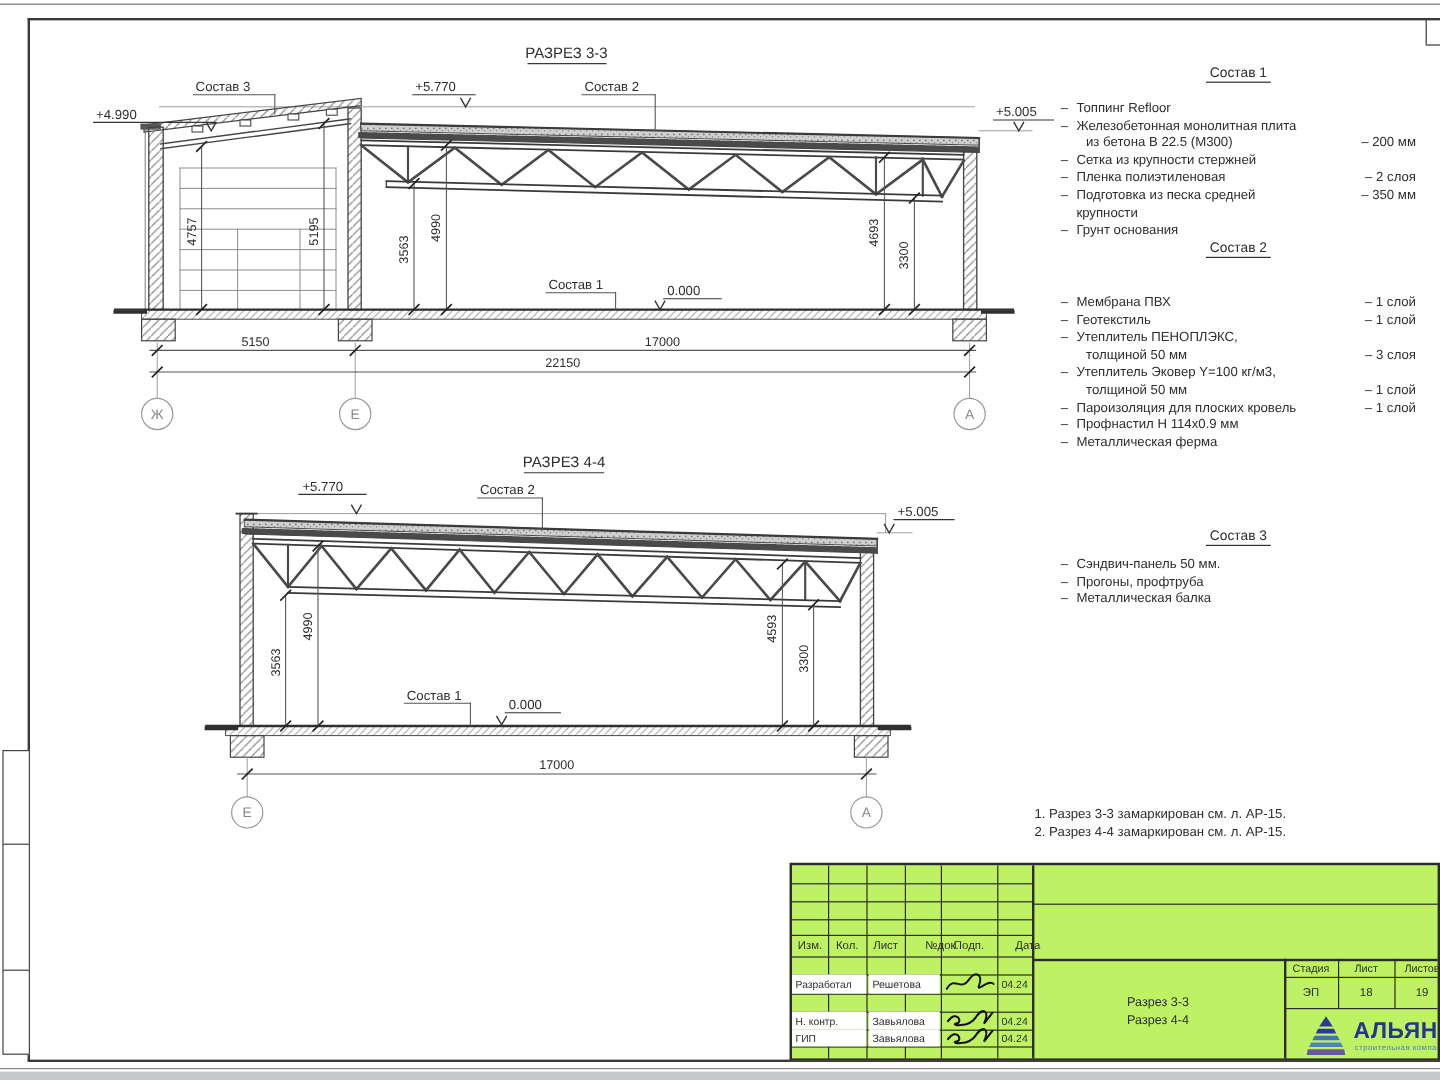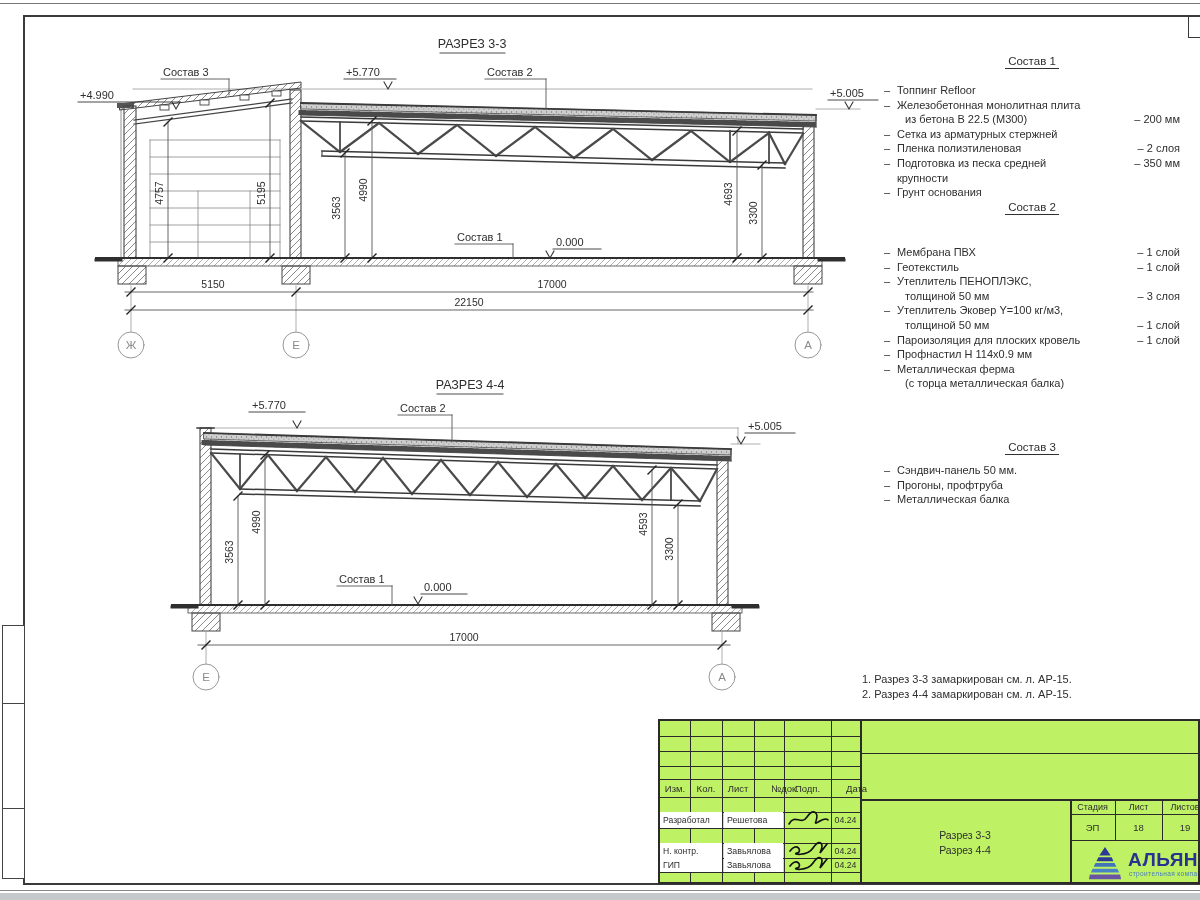--- a/index.html
+++ b/index.html
@@ -320,21 +320,21 @@
         <span class="t">Железобетонная  монолитная плита</span>
         <span class="v"></span>
       </div>
     <div class="comp-row">
         <span class="b" style="padding-left:8px;"></span>
         <span class="t">из бетона В 22.5 (М300)</span>
         <span class="v">– 200 мм</span>
       </div>
     <div class="comp-row">
         <span class="b">–</span>
-        <span class="t">Сетка из арматурных стержней</span>
+        <span class="t">Сетка из крупности стержней</span>
         <span class="v"></span>
       </div>
     <div class="comp-row">
         <span class="b">–</span>
         <span class="t">Пленка полиэтиленовая</span>
         <span class="v">– 2 слоя</span>
       </div>
     <div class="comp-row">
         <span class="b">–</span>
         <span class="t">Подготовка из песка средней крупности</span>
@@ -387,25 +387,20 @@
         <span class="v">– 1 слой</span>
       </div>
     <div class="comp-row">
         <span class="b">–</span>
         <span class="t">Профнастил Н 114х0.9 мм</span>
         <span class="v"></span>
       </div>
     <div class="comp-row">
         <span class="b">–</span>
         <span class="t">Металлическая ферма</span>
-        <span class="v"></span>
-      </div>
-    <div class="comp-row">
-        <span class="b" style="padding-left:8px;"></span>
-        <span class="t">(с торца металлическая балка)</span>
         <span class="v"></span>
       </div>
   </div>
 </div>
 
 <div class="comp" style="top:441px;">
   <div class="comp-title"><span>Состав 3</span></div>
   <div class="comp-list" style="margin-top:10px;">
     <div class="comp-row">
         <span class="b">–</span>

